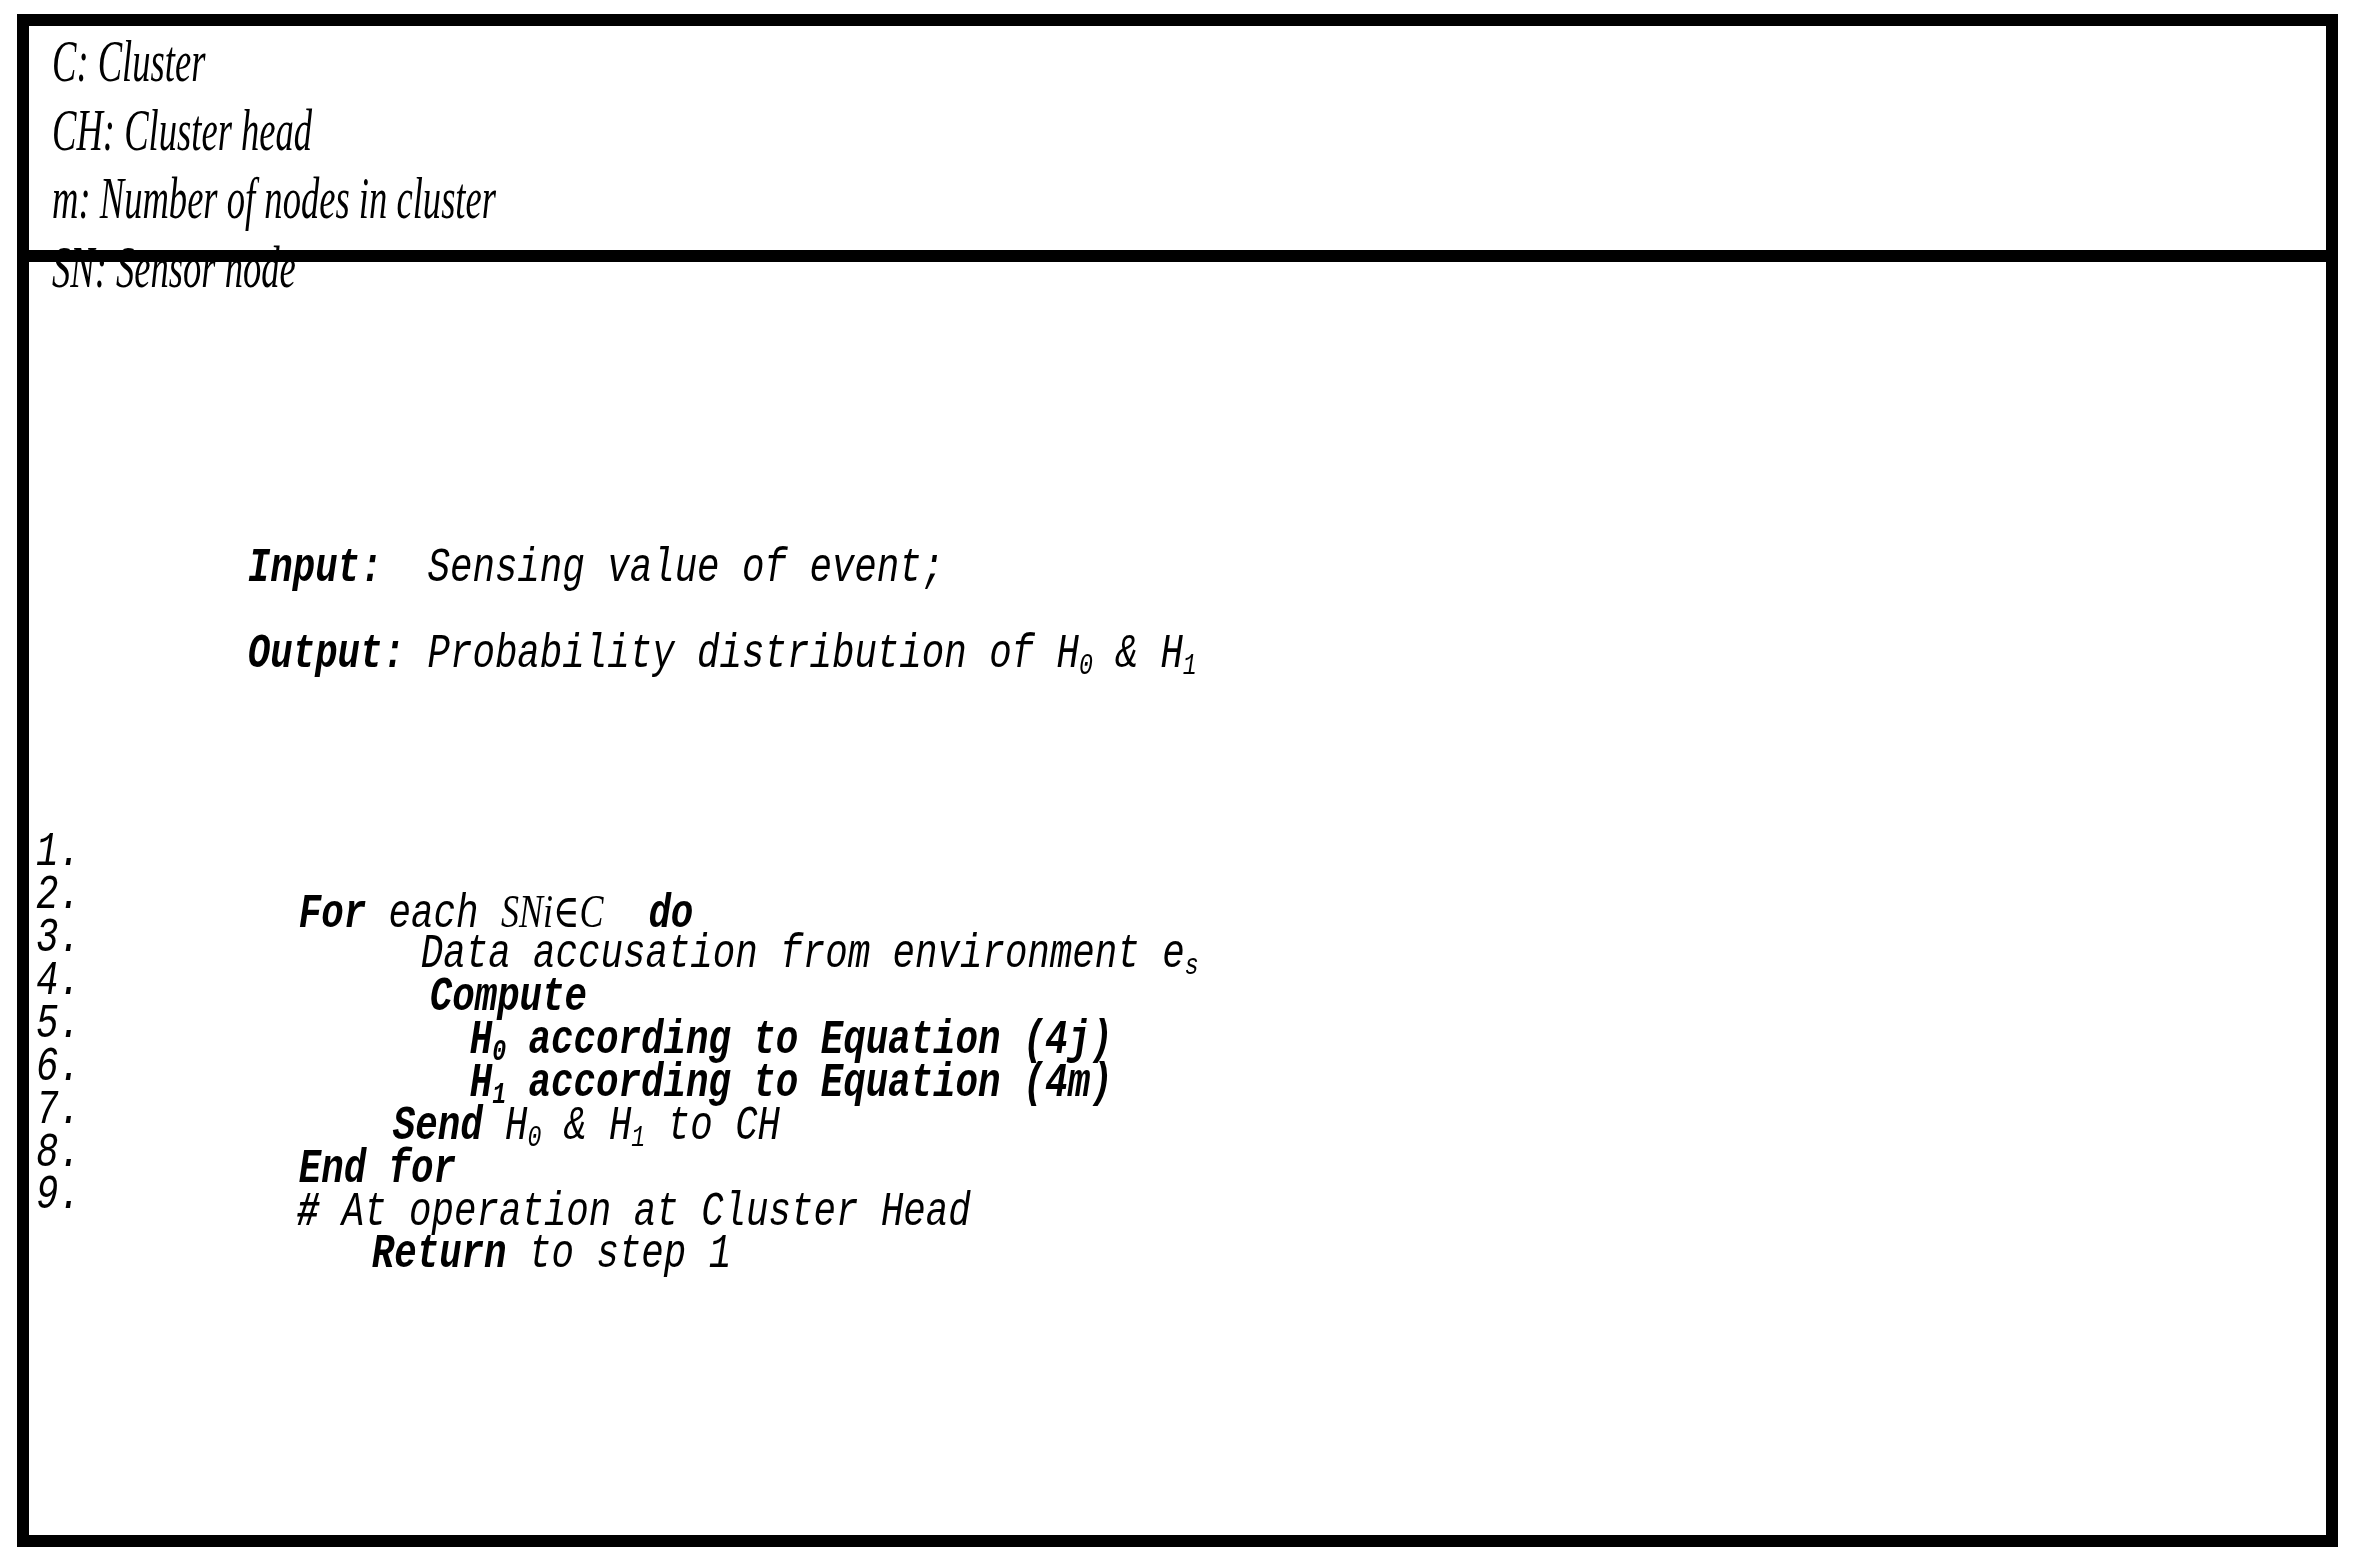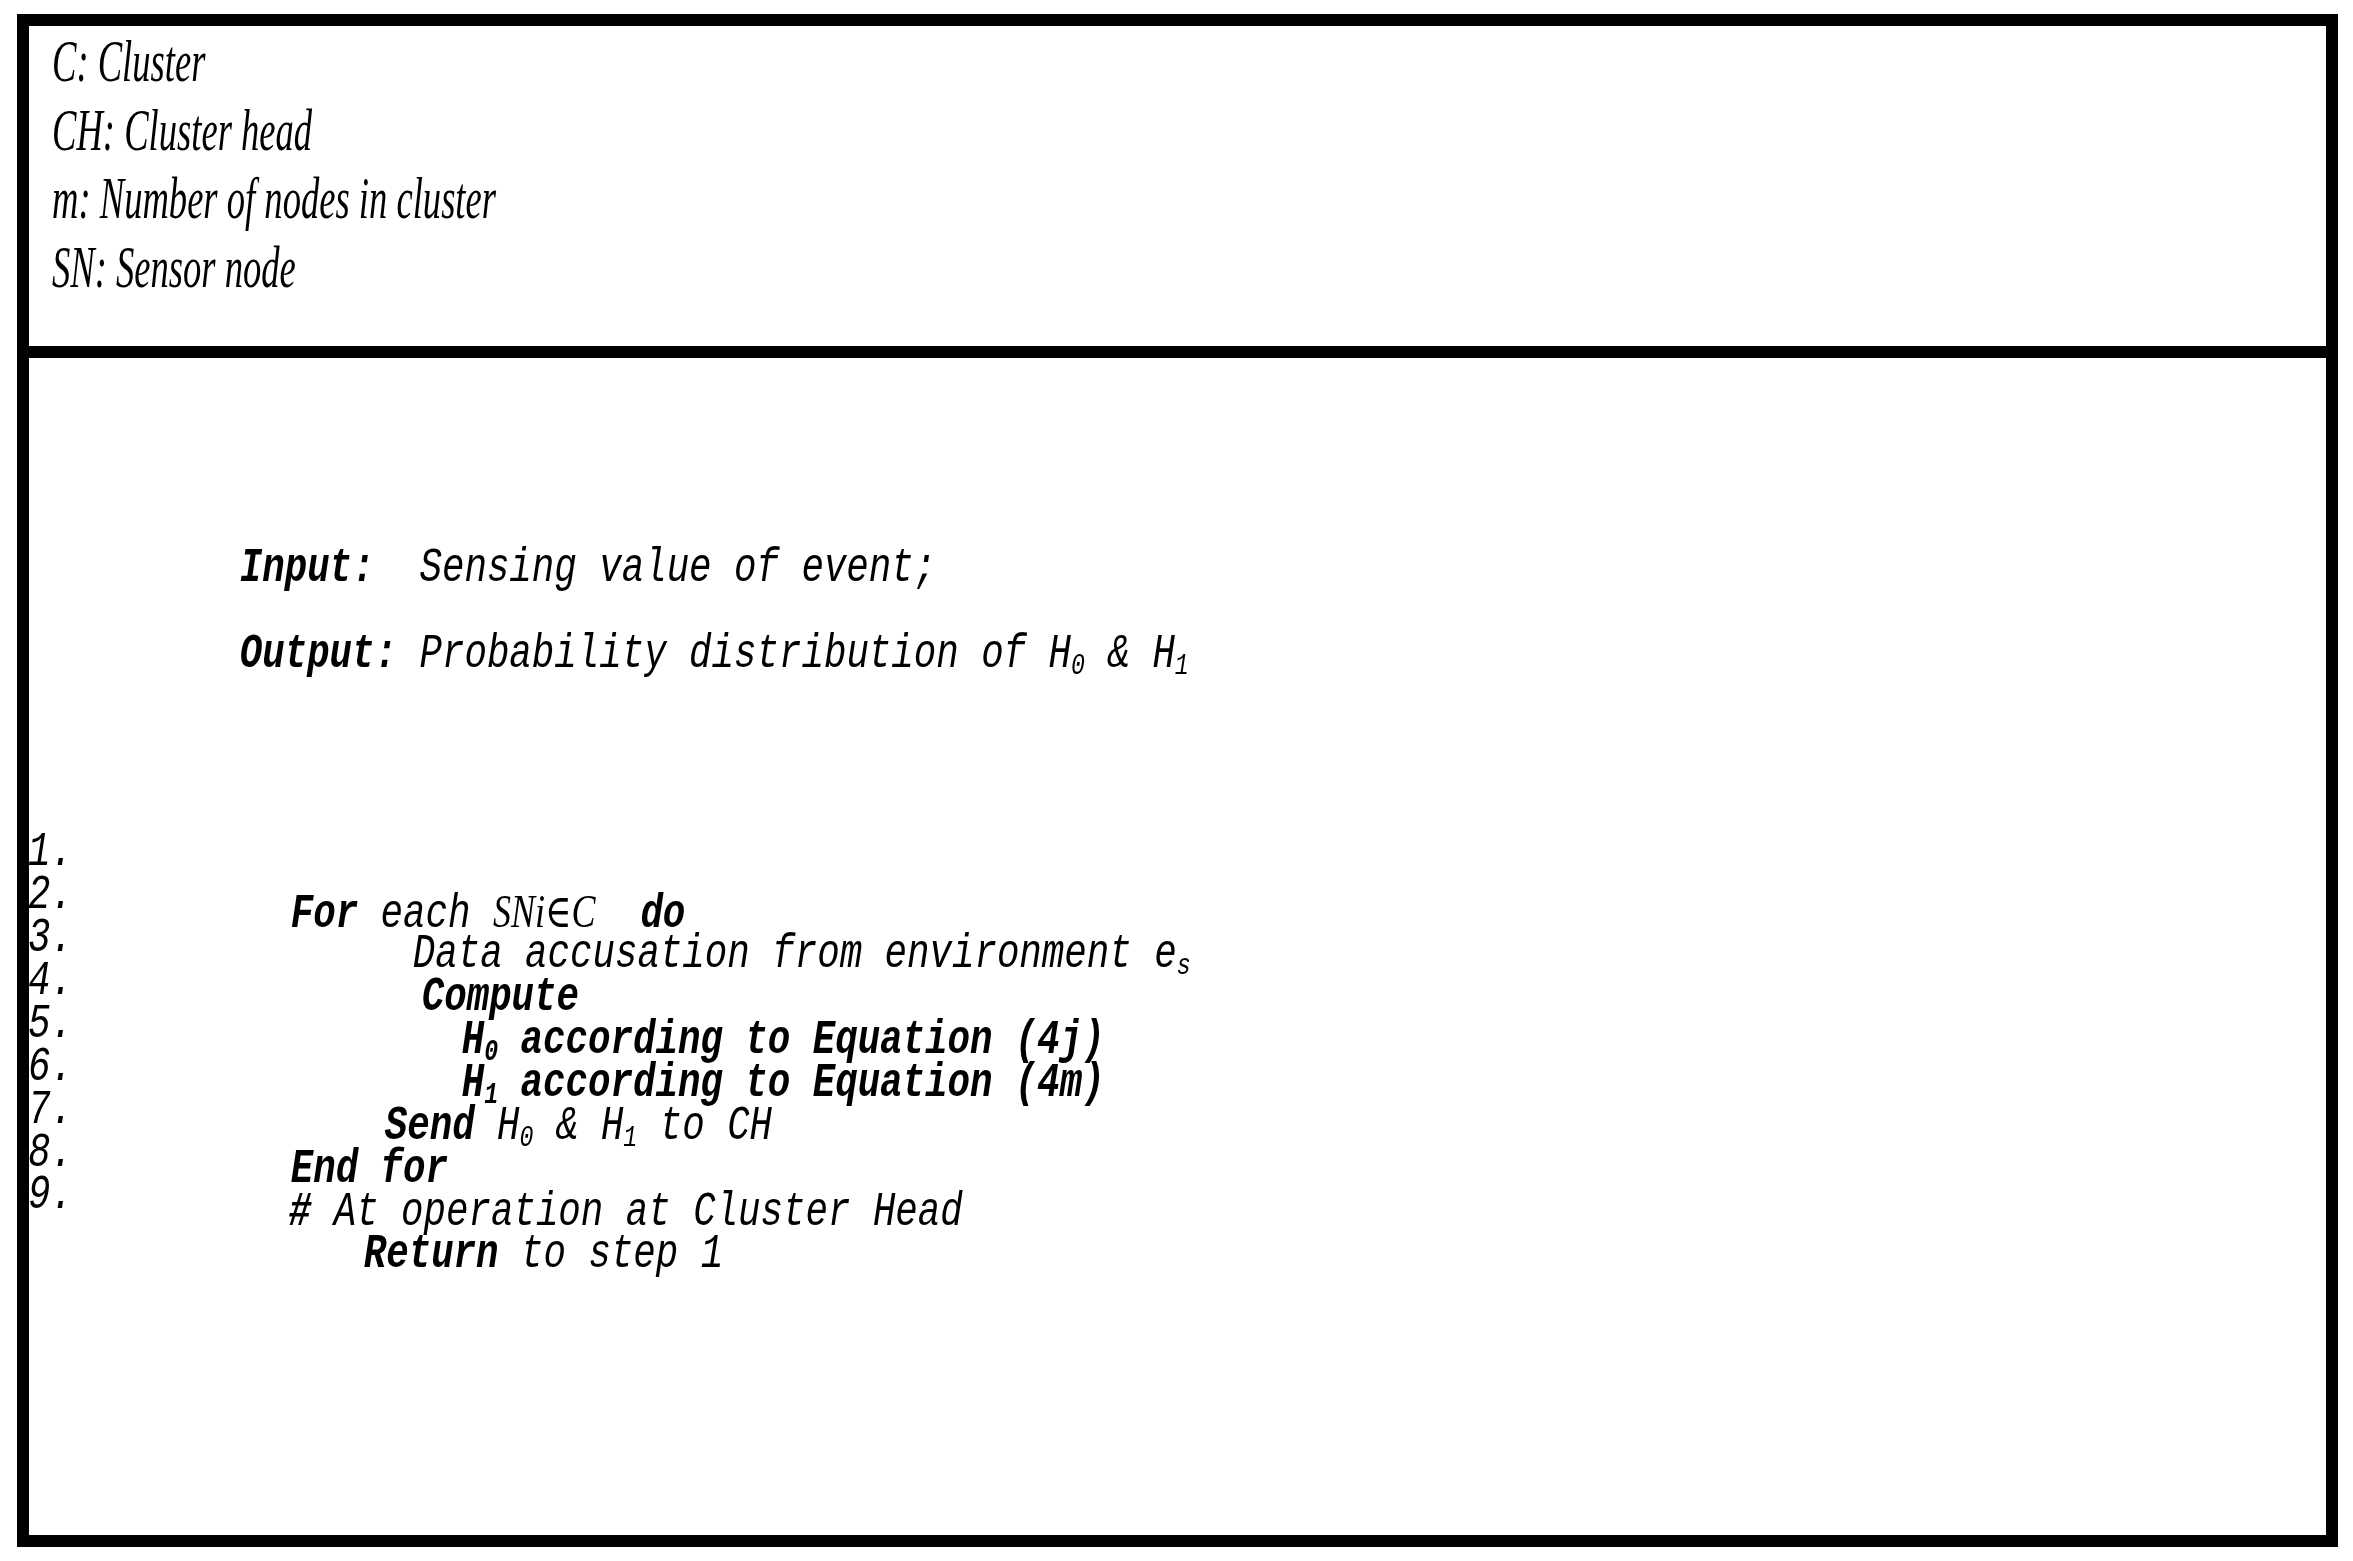--- a/index.html
+++ b/index.html
@@ -25,21 +25,21 @@
     border: 12.3px solid #000000;
     background: #ffffff;
   }
 
   
   .notation {
     position: absolute;
     left: 0;
     top: 0;
     width: 100%;
-    height: 332px;
+    height: 236px;
     box-sizing: border-box;
     border-bottom: 12.3px solid #000000;
     padding: 0;
   }
   .notation-line {
     position: absolute;
     left: 23px;
     font-family: "Liberation Serif", "DejaVu Serif", serif;
     font-style: italic;
     font-size: 59px;
@@ -58,21 +58,21 @@
   .body-block {
     position: absolute;
     left: 0;
     top: 344px;
     width: 100%;
     height: 1164px;
   }
 
   .code-line {
     position: absolute;
-    left: 8px;
+    left: 16px;
     width: 100%;
     height: 59px;
     white-space: nowrap;
     font-family: "Liberation Mono", "DejaVu Sans Mono", monospace;
     font-style: oblique;
     font-size: 48px;
     line-height: 59px;
   }
 
   .code-line .txt {

